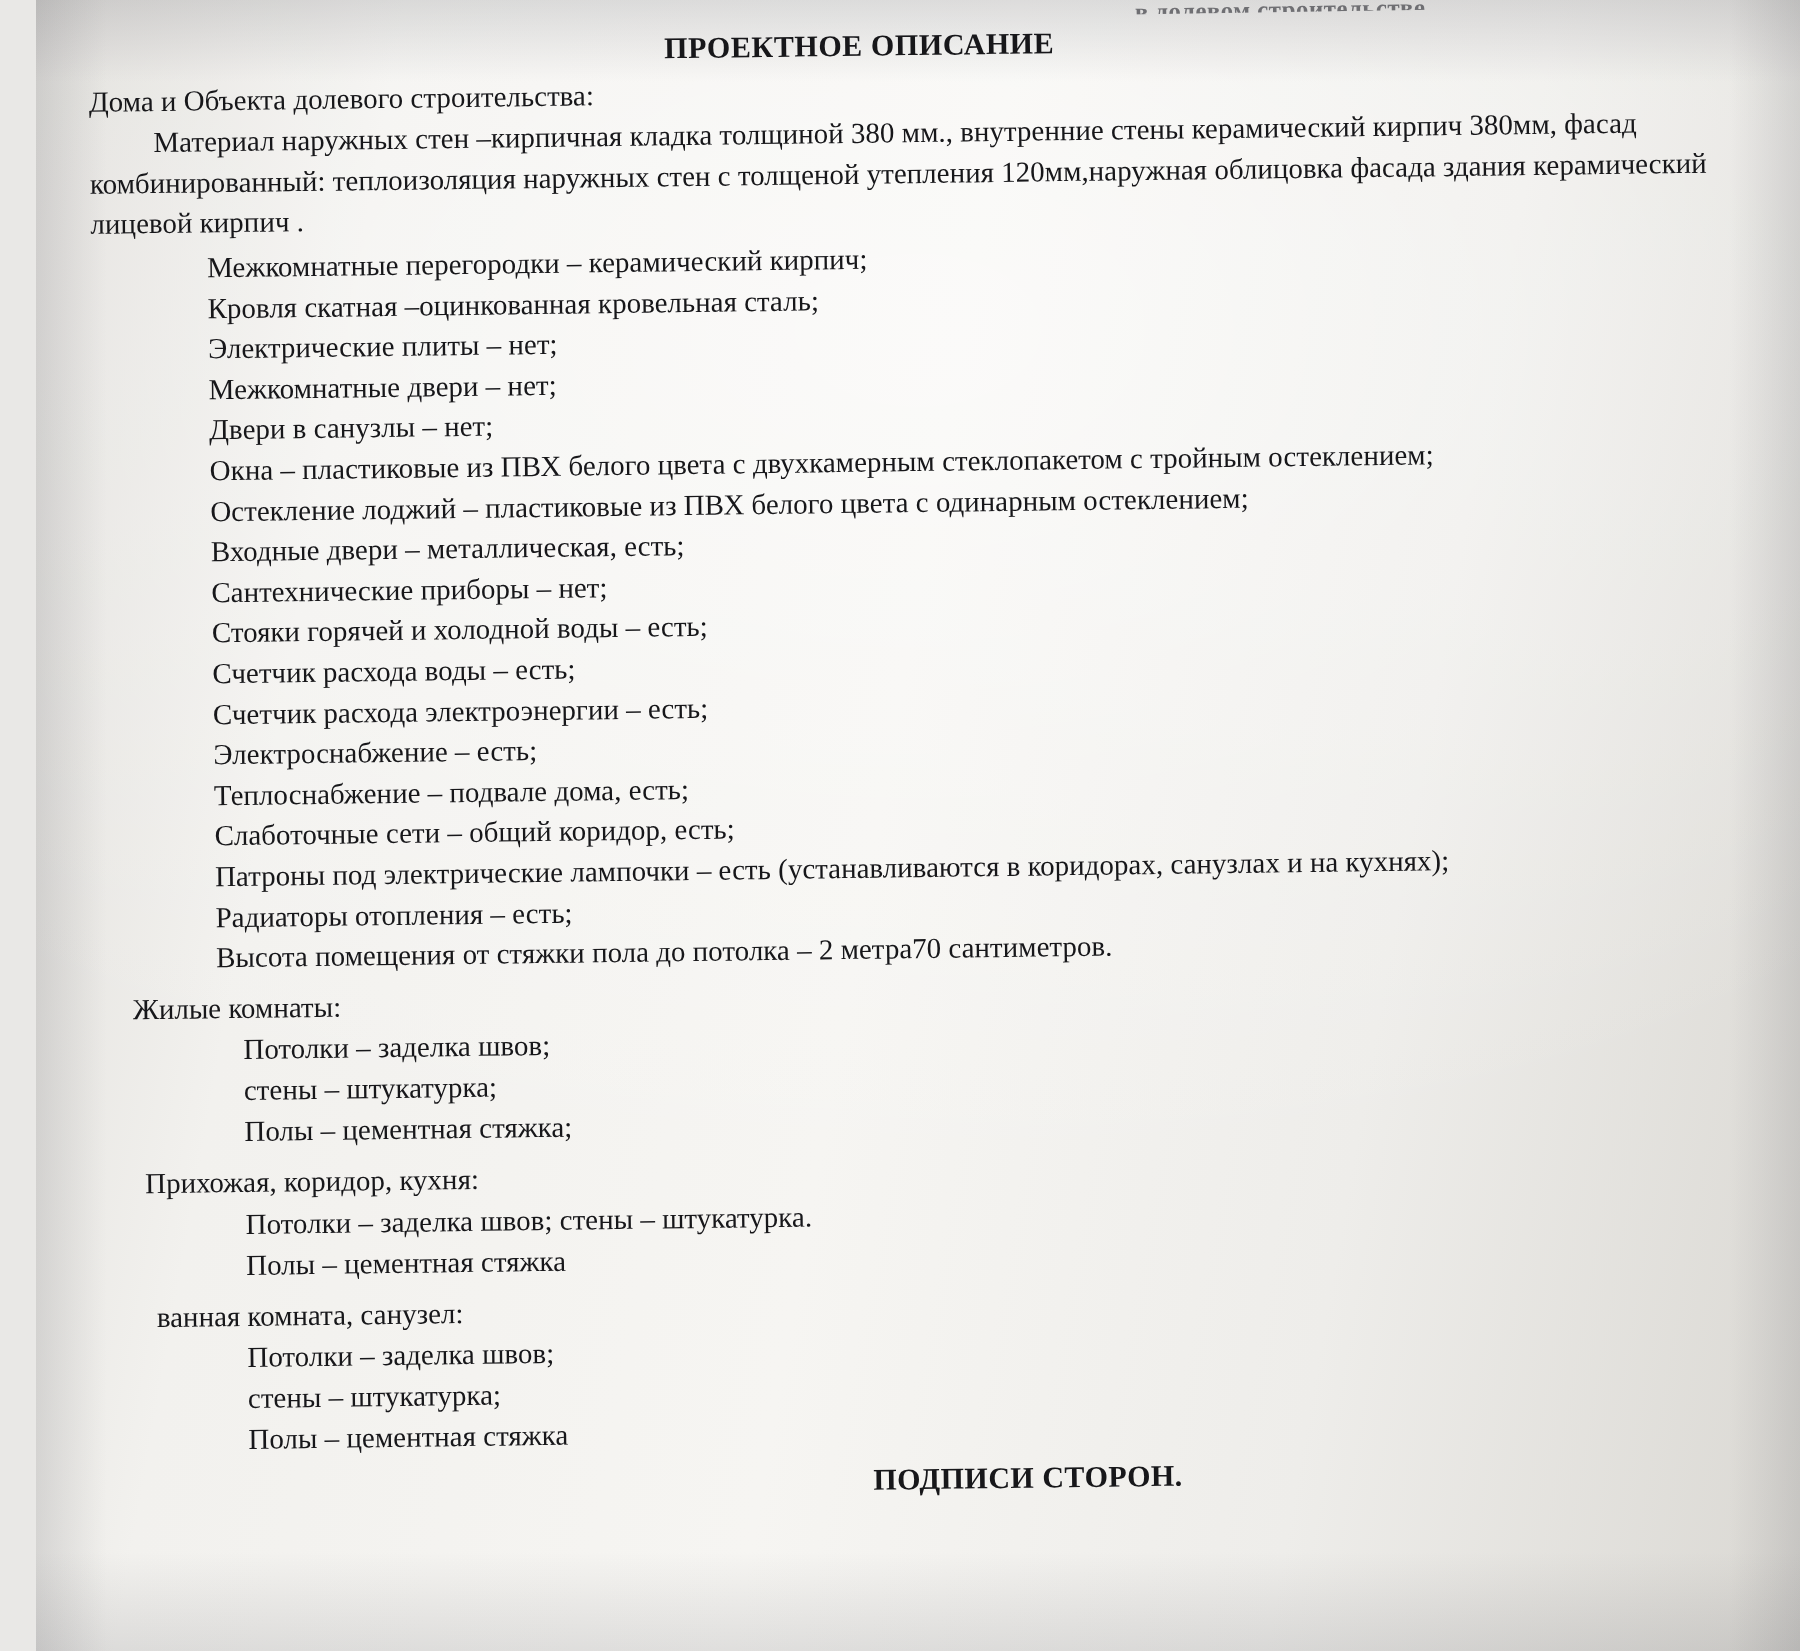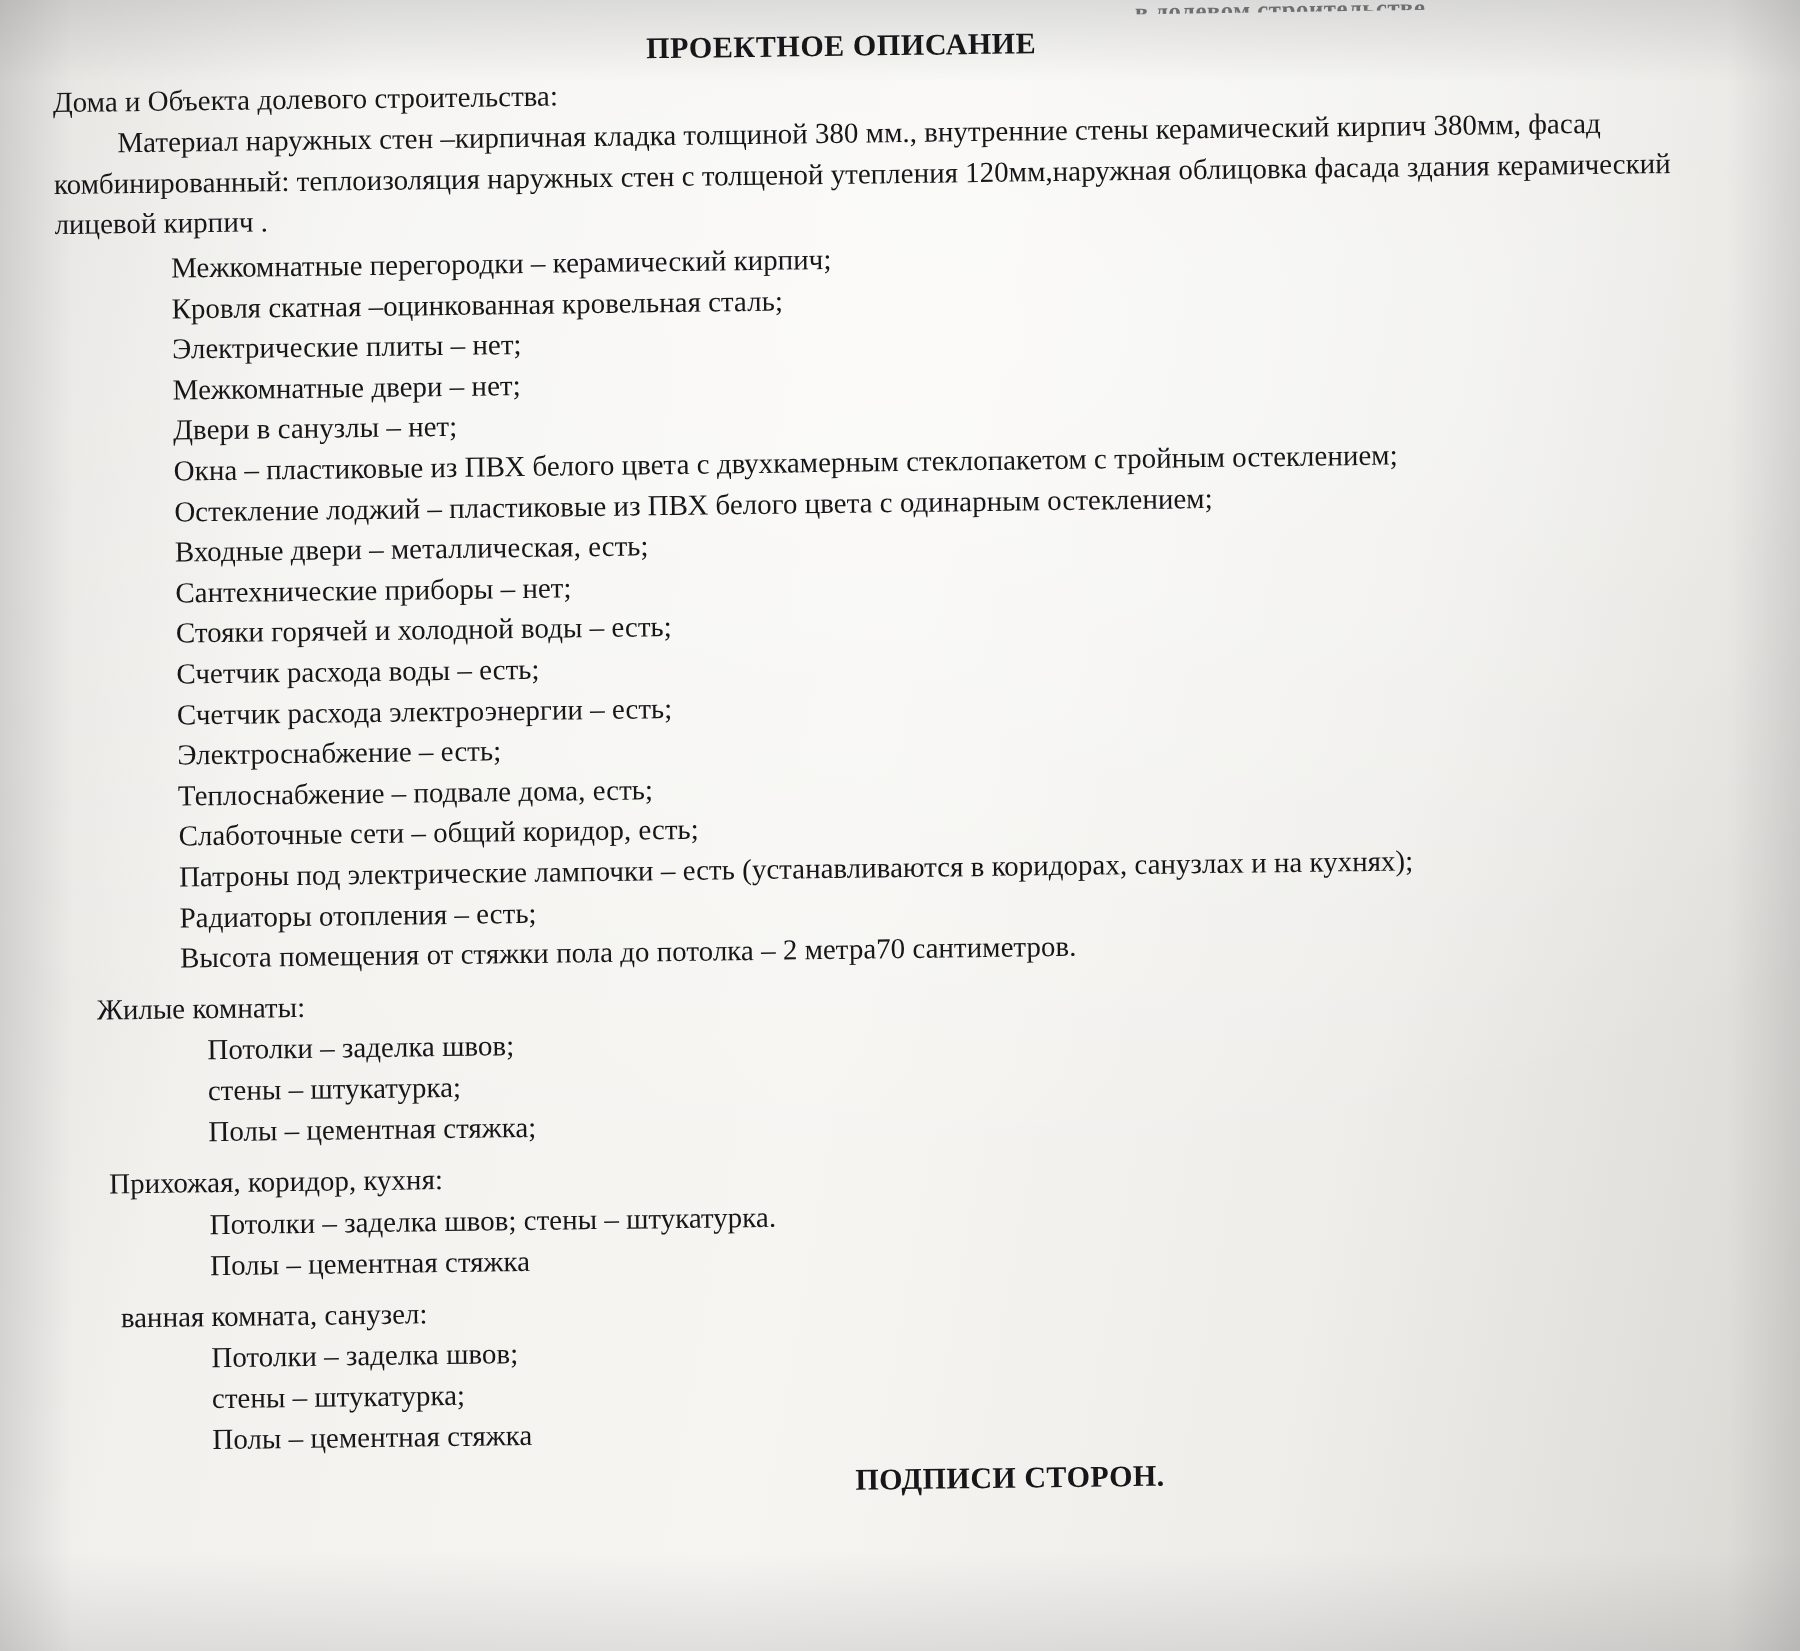--- a/index.html
+++ b/index.html
@@ -16,20 +16,21 @@
     overflow: hidden;
     position: relative;
   }
   
   .page {
     position: absolute;
     inset: 0;
     background:
       radial-gradient(ellipse 120% 80% at 50% 20%, rgba(255,255,255,0.55) 0%, rgba(255,255,255,0.0) 65%),
       linear-gradient(100deg, #dedcd8 0%, #f2f1ee 18%, #f6f5f2 48%, #eeedea 74%, #dad8d3 100%);
+    margin-left: 36px;
   }
   .page::after {
     content: "";
     position: absolute;
     inset: 0;
     background:
       linear-gradient(180deg, rgba(120,120,125,0.22) 0%, rgba(255,255,255,0) 5%),
       linear-gradient(0deg, rgba(120,120,125,0.18) 0%, rgba(255,255,255,0) 6%),
       linear-gradient(90deg, rgba(120,120,125,0.20) 0%, rgba(255,255,255,0) 4%),
       linear-gradient(270deg, rgba(120,120,125,0.20) 0%, rgba(255,255,255,0) 4%);

